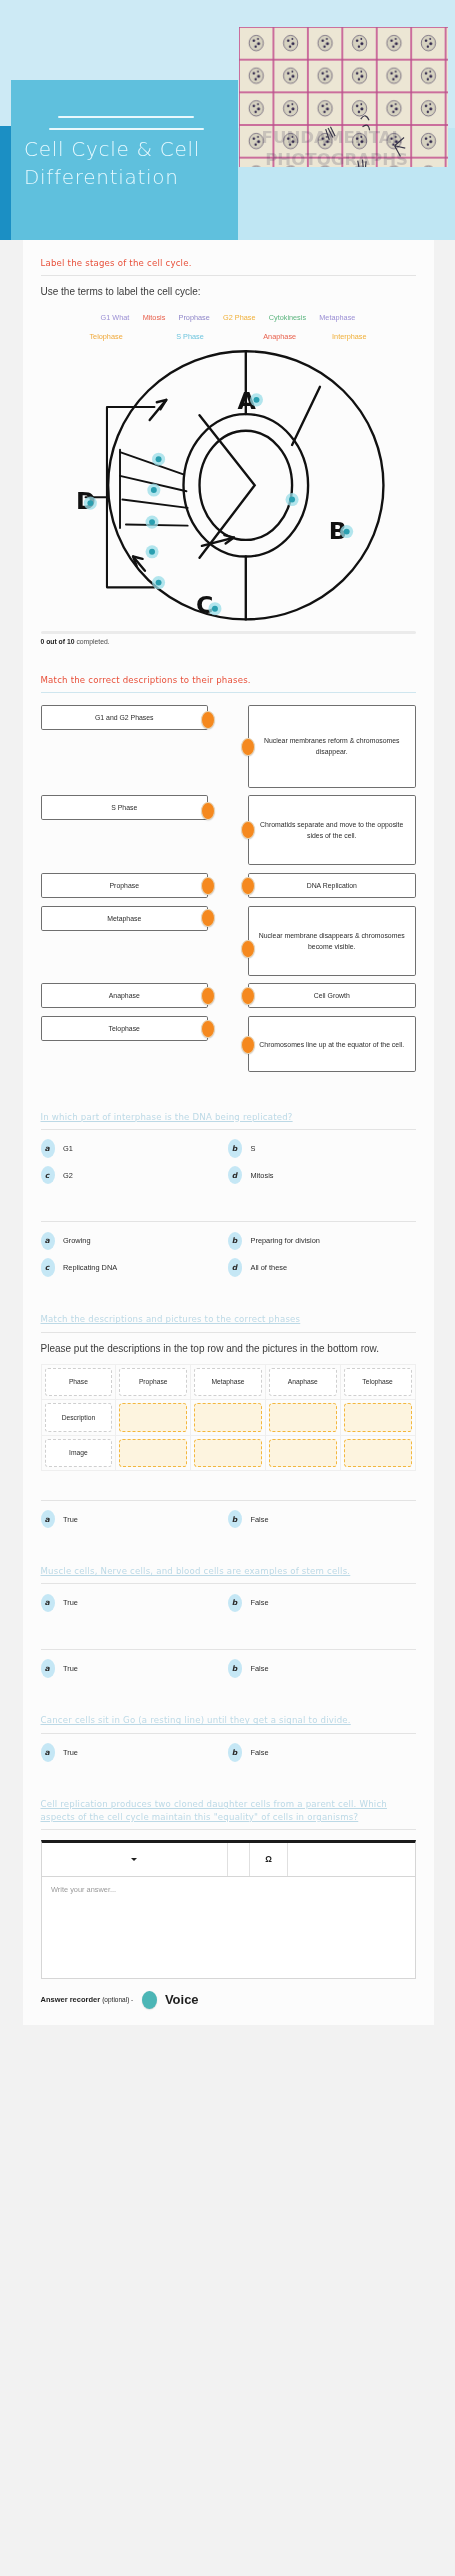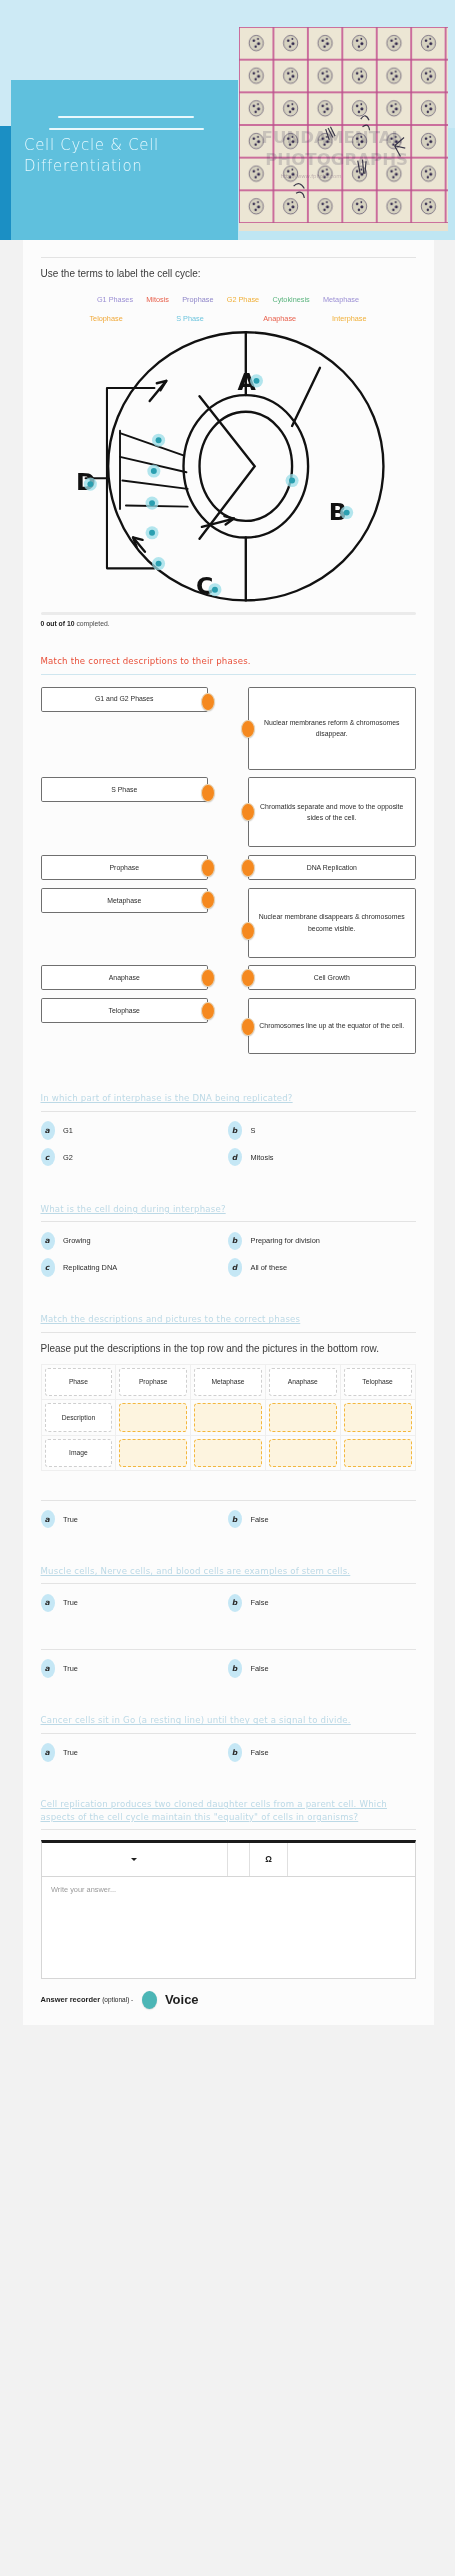--- a/index.html
+++ b/index.html
@@ -49,32 +49,32 @@
     border-radius: 1.2px;
   }
   .hero-rule.r1 { left: 58px; top: 116px; width: 136px; }
   .hero-rule.r2 { left: 49px; top: 128px; width: 155px; }
   .hero-title {
     position: absolute;
     left: 24px;
     top: 135px;
     width: 205px;
     color: #e6f9ff;
-    font-size: 15px;
+    font-size: 20px;
     line-height: 1.42;
     letter-spacing: 0.7px;
     font-family: "DejaVu Sans", sans-serif;
     font-weight: 300;
   }
   .hero-photo {
     position: absolute;
     left: 239px;
     top: 27px;
     width: 209px;
-    height: 204px;
+    height: 140px;
     background: #e9e2cf;
     overflow: hidden;
   }
   .hero-photo svg { display: block; }
 
   
   .sheet {
     width: 456px;
     background: #f2f2f2;
     padding-bottom: 24px;
@@ -297,25 +297,26 @@
       <g fill="#6a4a6a" opacity="0.35" font-family="DejaVu Sans" font-size="9">
         <text x="70" y="254">http://www.fphoto.com</text>
       </g>
     </svg>
   </div>
 </div>
 
 <div class="sheet">
 
   <div class="card first">
+    <div class="q-heading red">Label the stages of the cell cycle.</div>
     <div class="q-rule"></div>
     <div class="instr">Use the terms to label the cell cycle:</div>
 
     <div class="terms">
-      <span style="color:#9b8fd4">G1 Phases</span>
+      <span style="color:#9b8fd4">G1 What</span>
       <span style="color:#e8604c">Mitosis</span>
       <span style="color:#8f86c9">Prophase</span>
       <span style="color:#f0b03a">G2 Phase</span>
       <span style="color:#5bb47e">Cytokinesis</span>
       <span style="color:#9b8fd4">Metaphase</span>
       <br>
       <span style="color:#f0a93a">Telophase</span>
       <span style="display:inline-block;width:27px"></span>
       <span style="color:#6fc5de">S Phase</span>
       <span style="display:inline-block;width:33px"></span>
@@ -507,21 +508,20 @@
         <div class="mcq-label">G2</div>
       </div>
       <div class="mcq-opt">
         <div class="bubble">d</div>
         <div class="mcq-label">Mitosis</div>
       </div>
     </div>
   </div>
 
   <div class="card">
-    <div class="q-heading blue">What is the cell doing during interphase?</div>
     <div class="q-rule"></div>
     <div class="mcq-grid">
       <div class="mcq-opt">
         <div class="bubble">a</div>
         <div class="mcq-label">Growing</div>
       </div>
       <div class="mcq-opt">
         <div class="bubble">b</div>
         <div class="mcq-label">Preparing for division</div>
       </div>

